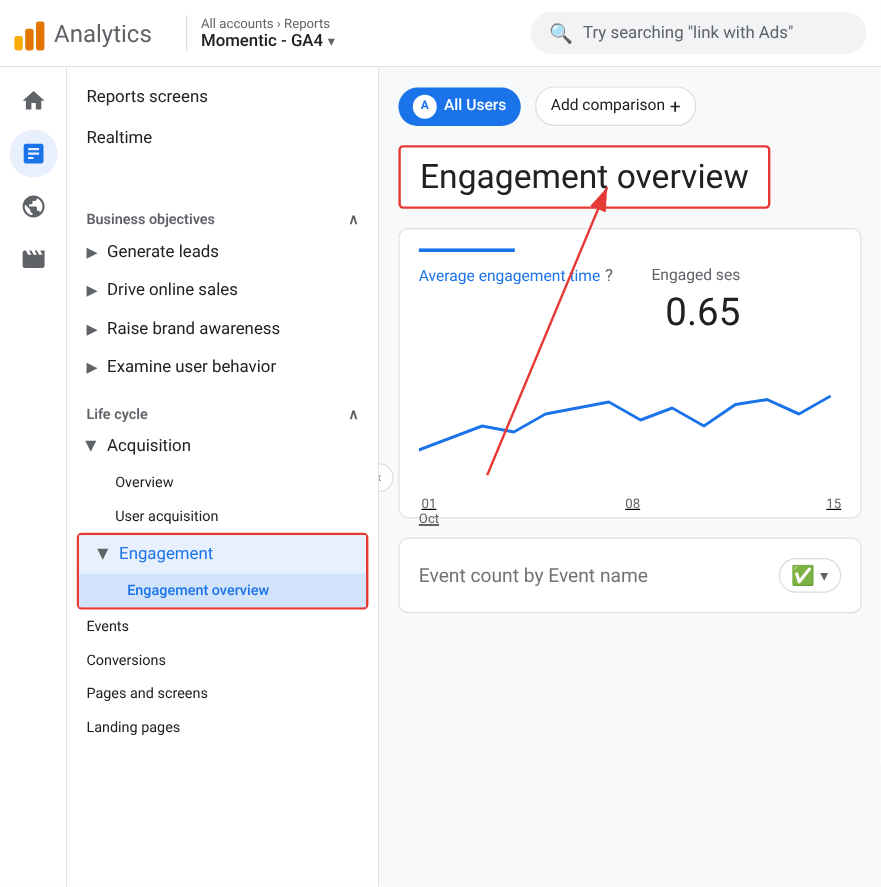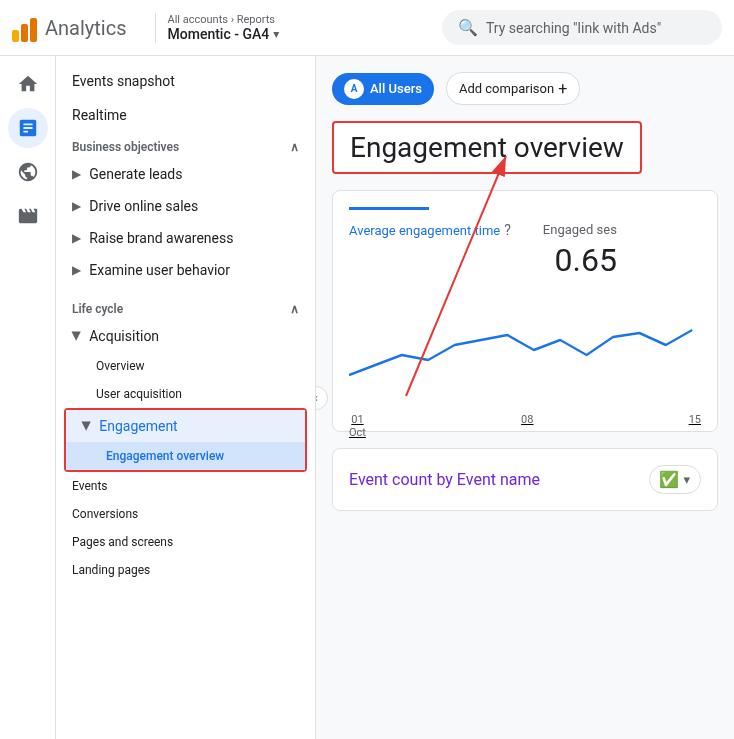--- a/index.html
+++ b/index.html
@@ -129,20 +129,21 @@
       border-right: 1px solid #e0e0e0;
     }
     .sidebar-section-label {
       font-size: 12px;
       font-weight: 600;
       color: #5f6368;
       padding: 8px 16px 4px 16px;
       display: flex;
       align-items: center;
       justify-content: space-between;
+      margin-top: 36px;
     }
     .sidebar-item {
       display: flex;
       align-items: center;
       padding: 8px 16px;
       font-size: 14px;
       color: #202124;
       cursor: pointer;
       border-radius: 0 24px 24px 0;
       margin-right: 8px;
@@ -319,21 +320,21 @@
       border: 1px solid #e0e0e0;
       padding: 16px;
     }
     .event-card-header {
       display: flex;
       align-items: center;
       justify-content: space-between;
     }
     .event-card-title {
       font-size: 16px;
-      color: #6d28d9;
+      color: #737373;
     }
     .event-card-controls {
       display: flex;
       align-items: center;
       gap: 8px;
     }
     .check-chip {
       display: flex;
       align-items: center;
       gap: 4px;
@@ -396,21 +397,21 @@
     </div>
     <div class="rail-icon">
       <svg width="22" height="22" viewBox="0 0 24 24" fill="none">
         <path d="M18 4l2 4h-3l-2-4h-2l2 4h-3l-2-4H8l2 4H7L5 4H4c-1.1 0-1.99.9-1.99 2L2 18c0 1.1.9 2 2 2h16c1.1 0 2-.9 2-2V4h-4z" fill="#5f6368"></path>
       </svg>
     </div>
   </div>
 
   <div class="sidebar">
     <div class="sidebar-top-item">
-      <span>Events snapshot</span>
+      <span>Reports screens</span>
     </div>
     <div class="sidebar-top-item">
       <span>Realtime</span>
     </div>
 
     <div class="sidebar-section-label">
       <span>Business objectives</span>
       <span>∧</span>
     </div>
     <div class="sidebar-item">

